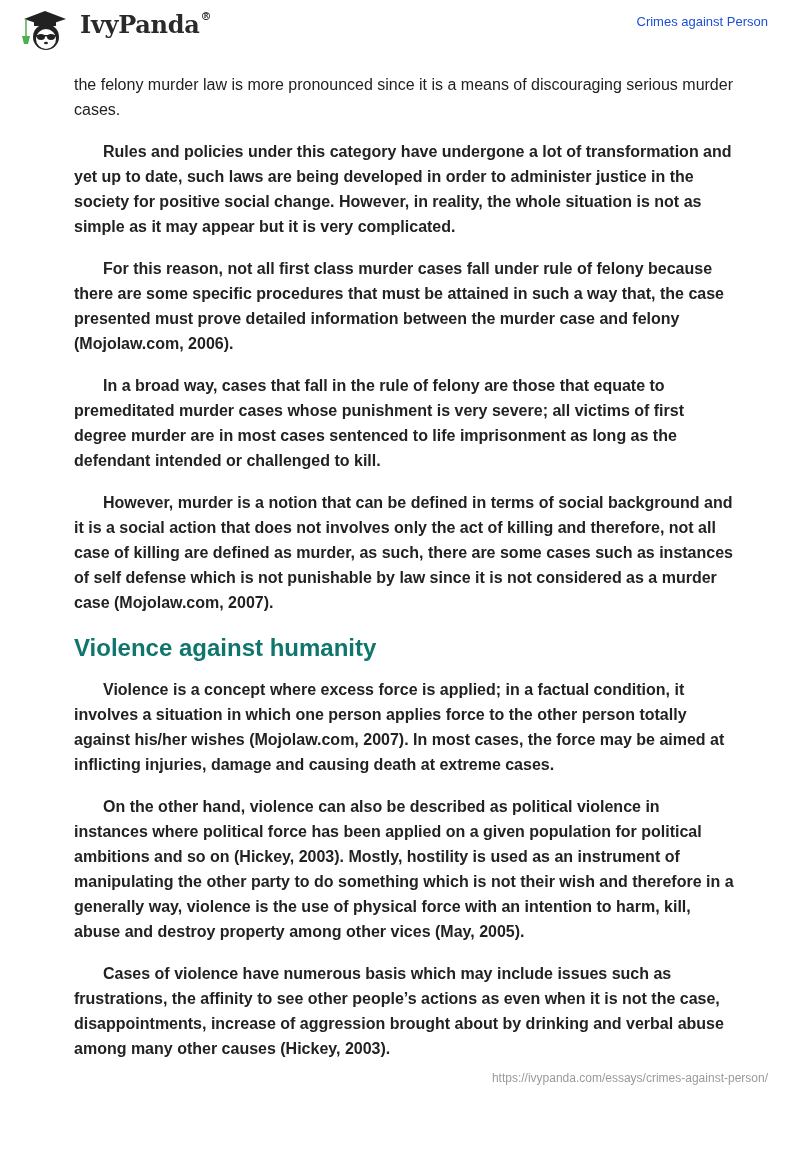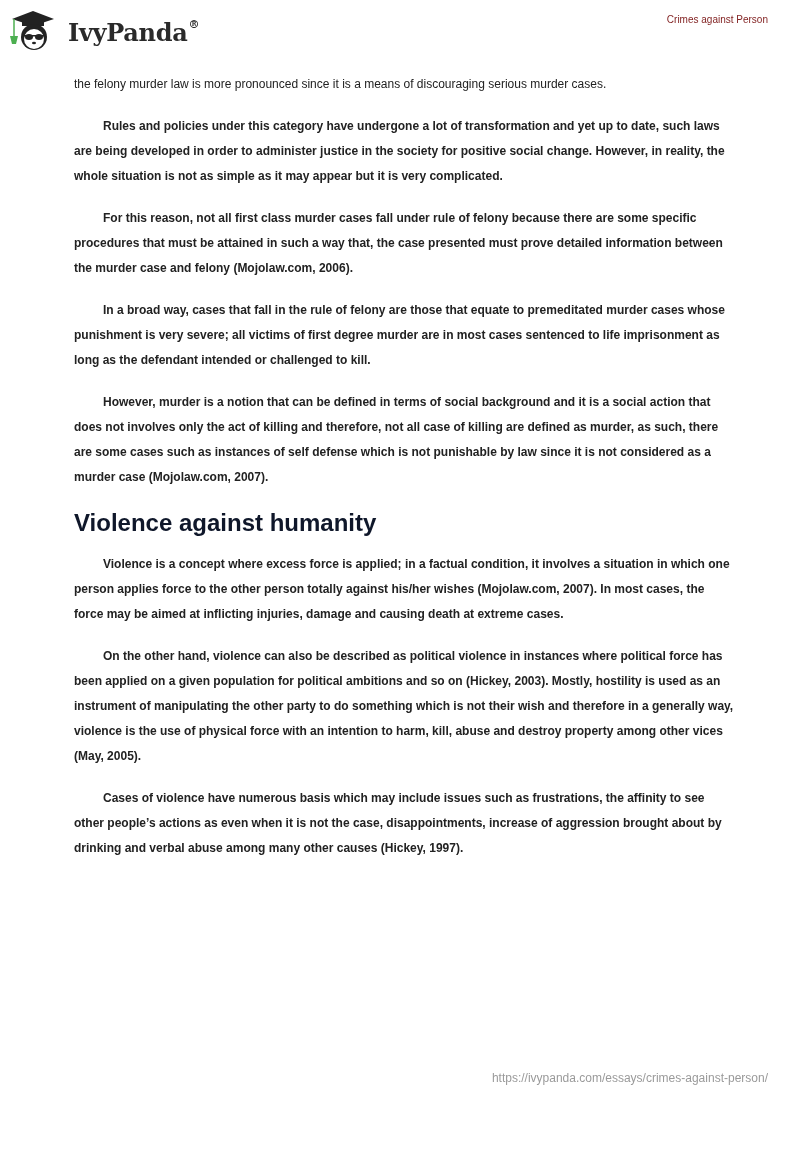--- a/index.html
+++ b/index.html
@@ -1,28 +1,28 @@
 <!DOCTYPE html>
 <html><head>
 <meta charset="utf-8">
 <style>
   html, body { margin: 0; padding: 0; background: #ffffff; }
   body { width: 800px; height: 1160px; position: relative; overflow: hidden;
          font-family: "Liberation Sans", sans-serif; color: #222222; }
   .header { position: absolute; left: 0; top: 0; width: 800px; height: 60px; }
-  .logo { position: absolute; left: 6px; top: 8px; display: flex; align-items: center; }
+  .logo { position: absolute; left: 18px; top: 8px; display: flex; }
   .logo-mark { width: 52px; height: 44px; }
   .logo-text { margin-left: 10px; font-family: "DejaVu Serif", serif; font-weight: bold;
                font-size: 24px; color: #2a2a2a; letter-spacing: -0.3px; position: relative; top: 2px; }
   .logo-text sup { font-size: 11px; position: relative; top: -4px; margin-left: 1px; }
-  .doc-title { position: absolute; right: 32px; top: 14px; font-size: 10px; color: #7f1d1d; }
+  .doc-title { position: absolute; right: 32px; top: 14px; font-size: 13px; color: #1d4ed8; }
   .content { position: absolute; left: 74px; top: 72px; width: 660px; }
-  p { margin: 0 0 17px 0; font-size: 12px; line-height: 25px; color: #222; text-indent: 0; }
+  p { margin: 0 0 17px 0; font-size: 16px; line-height: 25px; color: #222; text-indent: 0; }
   p.indent { text-indent: 29px; font-weight: bold; }
-  h2 { margin: 4px 0 13px 0; font-size: 24px; line-height: 32px; font-weight: bold; color: #0f172a; }
+  h2 { margin: 4px 0 13px 0; font-size: 24px; line-height: 32px; font-weight: bold; color: #0f766e; }
   .footer-url { position: absolute; right: 32px; top: 1071px; font-size: 12px; color: #9a9a9a; }
 </style>
 </head>
 <body>
 
 <div class="header">
   <div class="logo">
     <svg class="logo-mark" viewBox="0 0 52 44">
 
       <polygon points="6,11 27,3 48,11 27,18" fill="#222"></polygon>
@@ -45,16 +45,16 @@
 
 <div class="content">
   <p>the felony murder law is more pronounced since it is a means of discouraging serious murder cases.</p>
   <p class="indent">Rules and policies under this category have undergone a lot of transformation and yet up to date, such laws are being developed in order to administer justice in the society for positive social change. However, in reality, the whole situation is not as simple as it may appear but it is very complicated.</p>
   <p class="indent">For this reason, not all first class murder cases fall under rule of felony because there are some specific procedures that must be attained in such a way that, the case presented must prove detailed information between the murder case and felony (Mojolaw.com, 2006).</p>
   <p class="indent">In a broad way, cases that fall in the rule of felony are those that equate to premeditated murder cases whose punishment is very severe; all victims of first degree murder are in most cases sentenced to life imprisonment as long as the defendant intended or challenged to kill.</p>
   <p class="indent">However, murder is a notion that can be defined in terms of social background and it is a social action that does not involves only the act of killing and therefore, not all case of killing are defined as murder, as such, there are some cases such as instances of self defense which is not punishable by law since it is not considered as a murder case (Mojolaw.com, 2007).</p>
   <h2>Violence against humanity</h2>
   <p class="indent">Violence is a concept where excess force is applied; in a factual condition, it involves a situation in which one person applies force to the other person totally against his/her wishes (Mojolaw.com, 2007). In most cases, the force may be aimed at inflicting injuries, damage and causing death at extreme cases.</p>
   <p class="indent">On the other hand, violence can also be described as political violence in instances where political force has been applied on a given population for political ambitions and so on (Hickey, 2003). Mostly, hostility is used as an instrument of manipulating the other party to do something which is not their wish and therefore in a generally way, violence is the use of physical force with an intention to harm, kill, abuse and destroy property among other vices (May, 2005).</p>
-  <p class="indent">Cases of violence have numerous basis which may include issues such as frustrations, the affinity to see other people’s actions as even when it is not the case, disappointments, increase of aggression brought about by drinking and verbal abuse among many other causes (Hickey, 1997).</p>
+  <p class="indent">Cases of violence have numerous basis which may include issues such as frustrations, the affinity to see other people’s actions as even when it is not the case, disappointments, increase of aggression brought about by drinking and verbal abuse among many other causes (Hickey, 2003).</p>
 </div>
 
 <div class="footer-url">https://ivypanda.com/essays/crimes-against-person/</div>
 
 </body></html>

